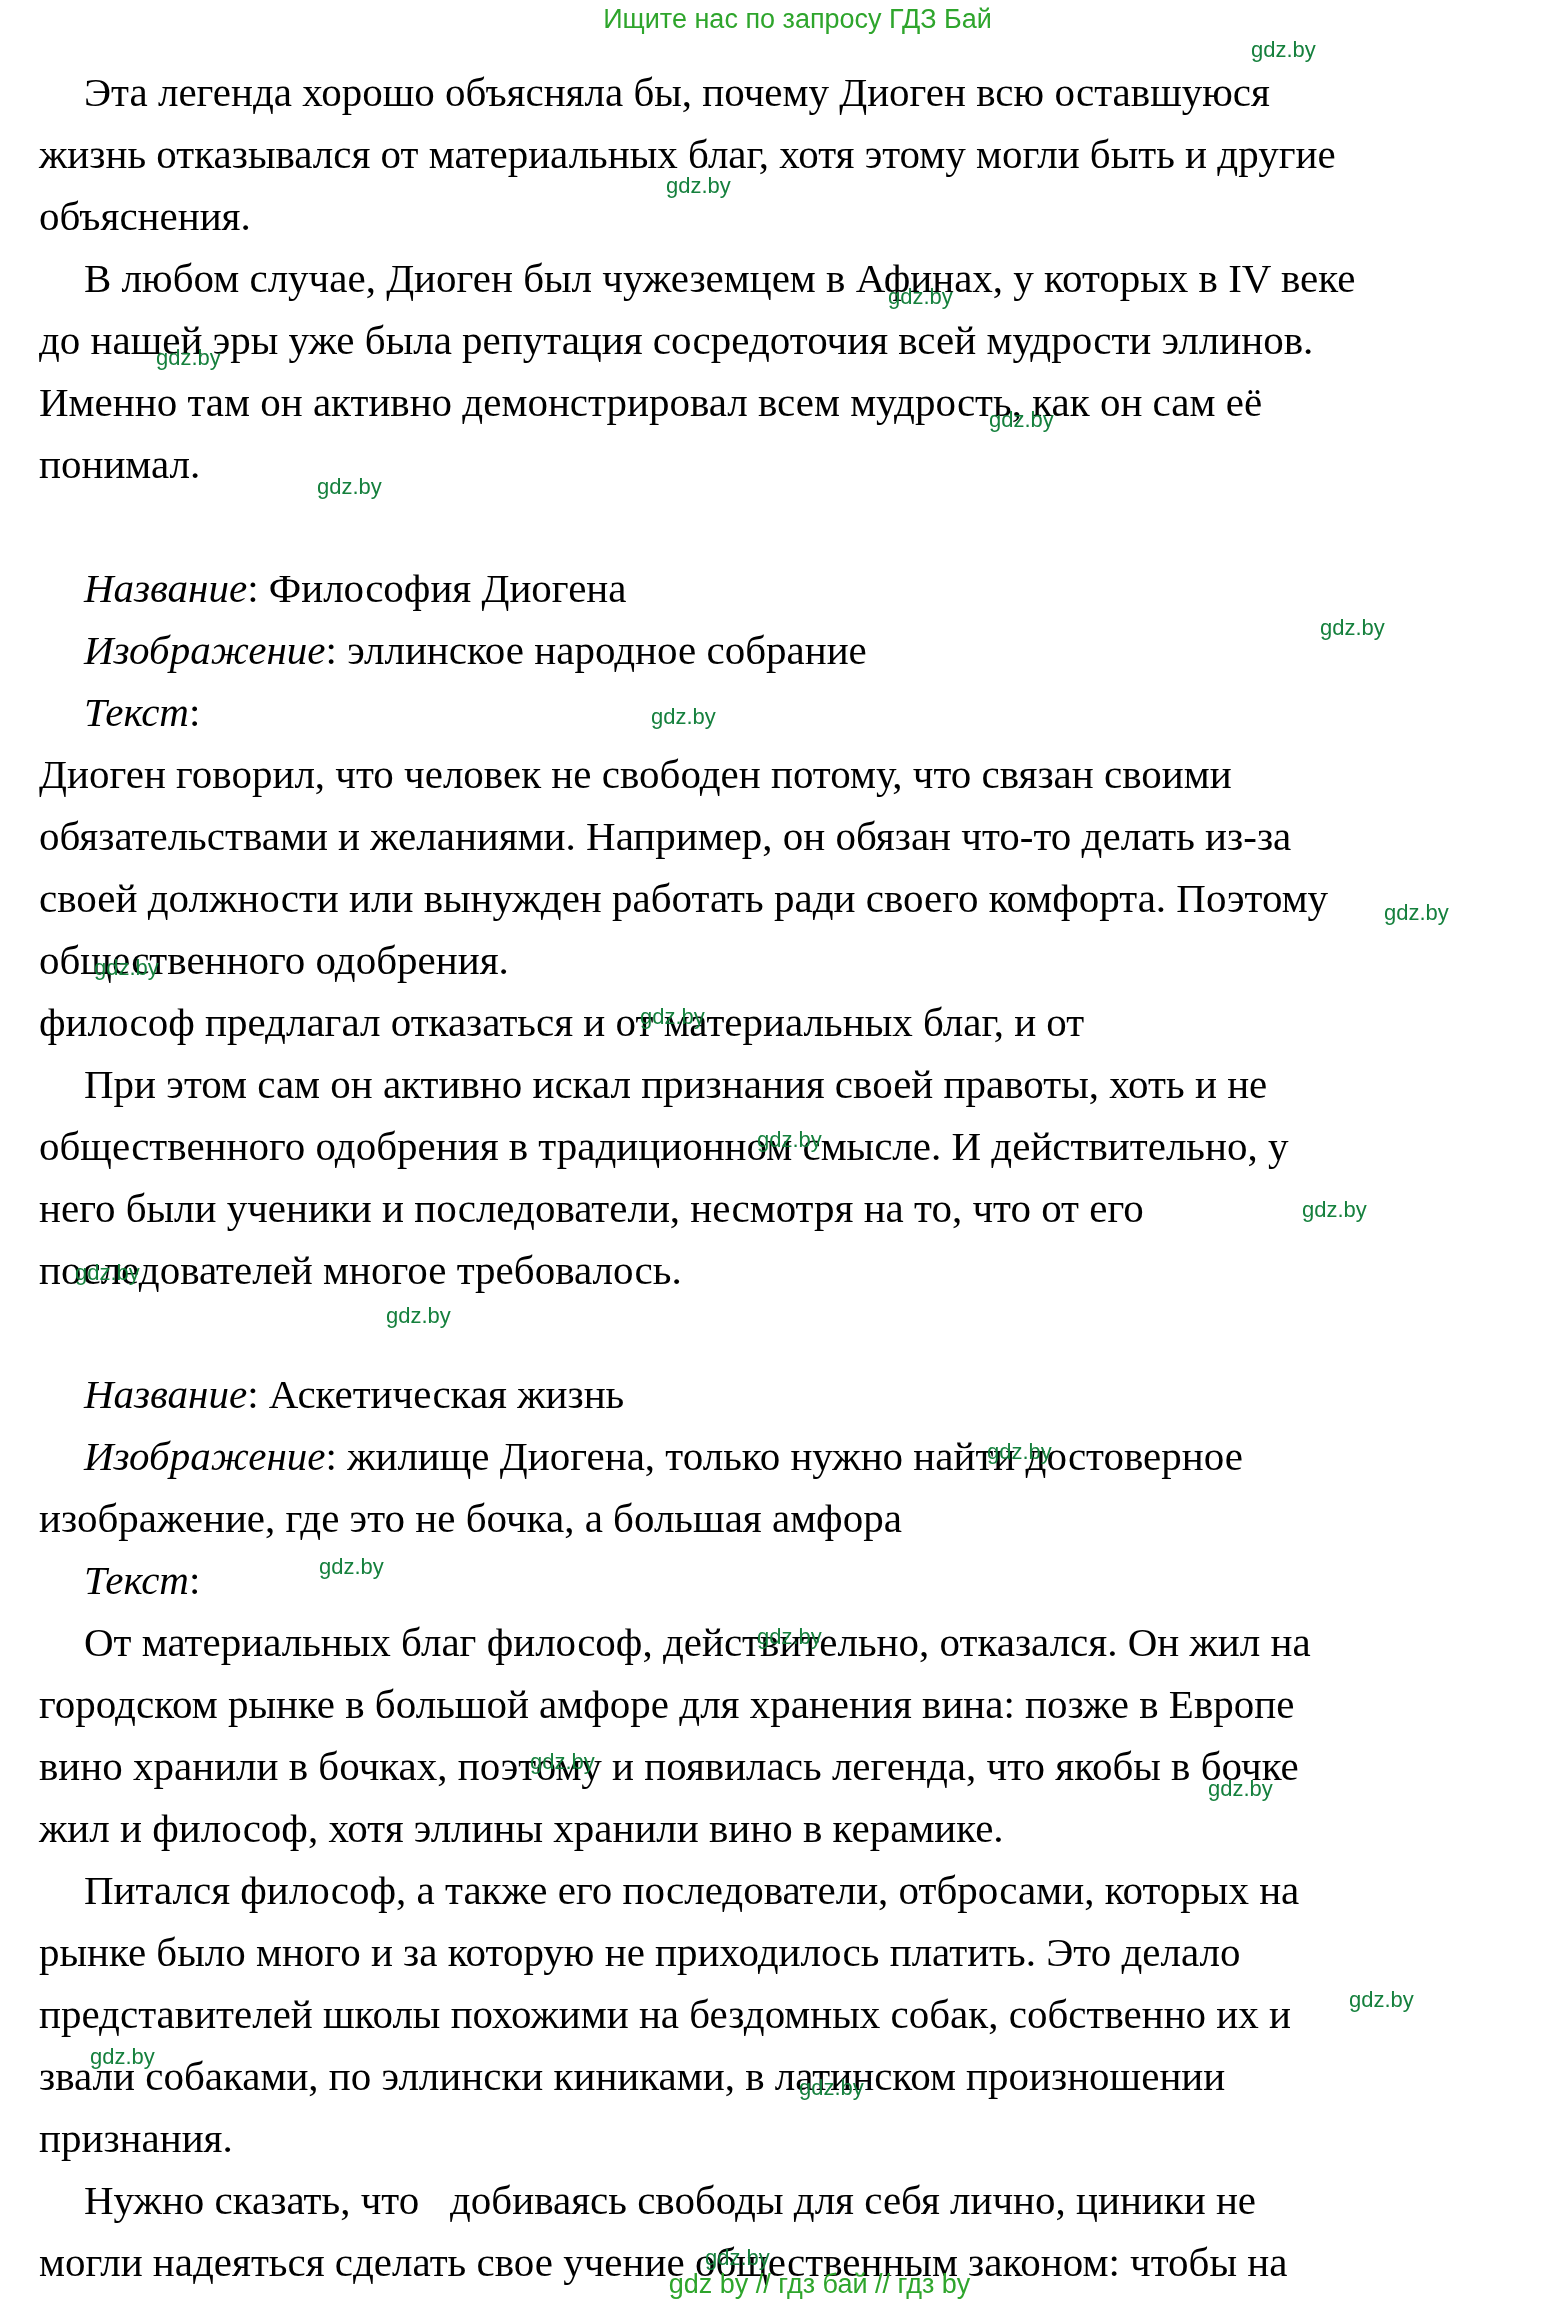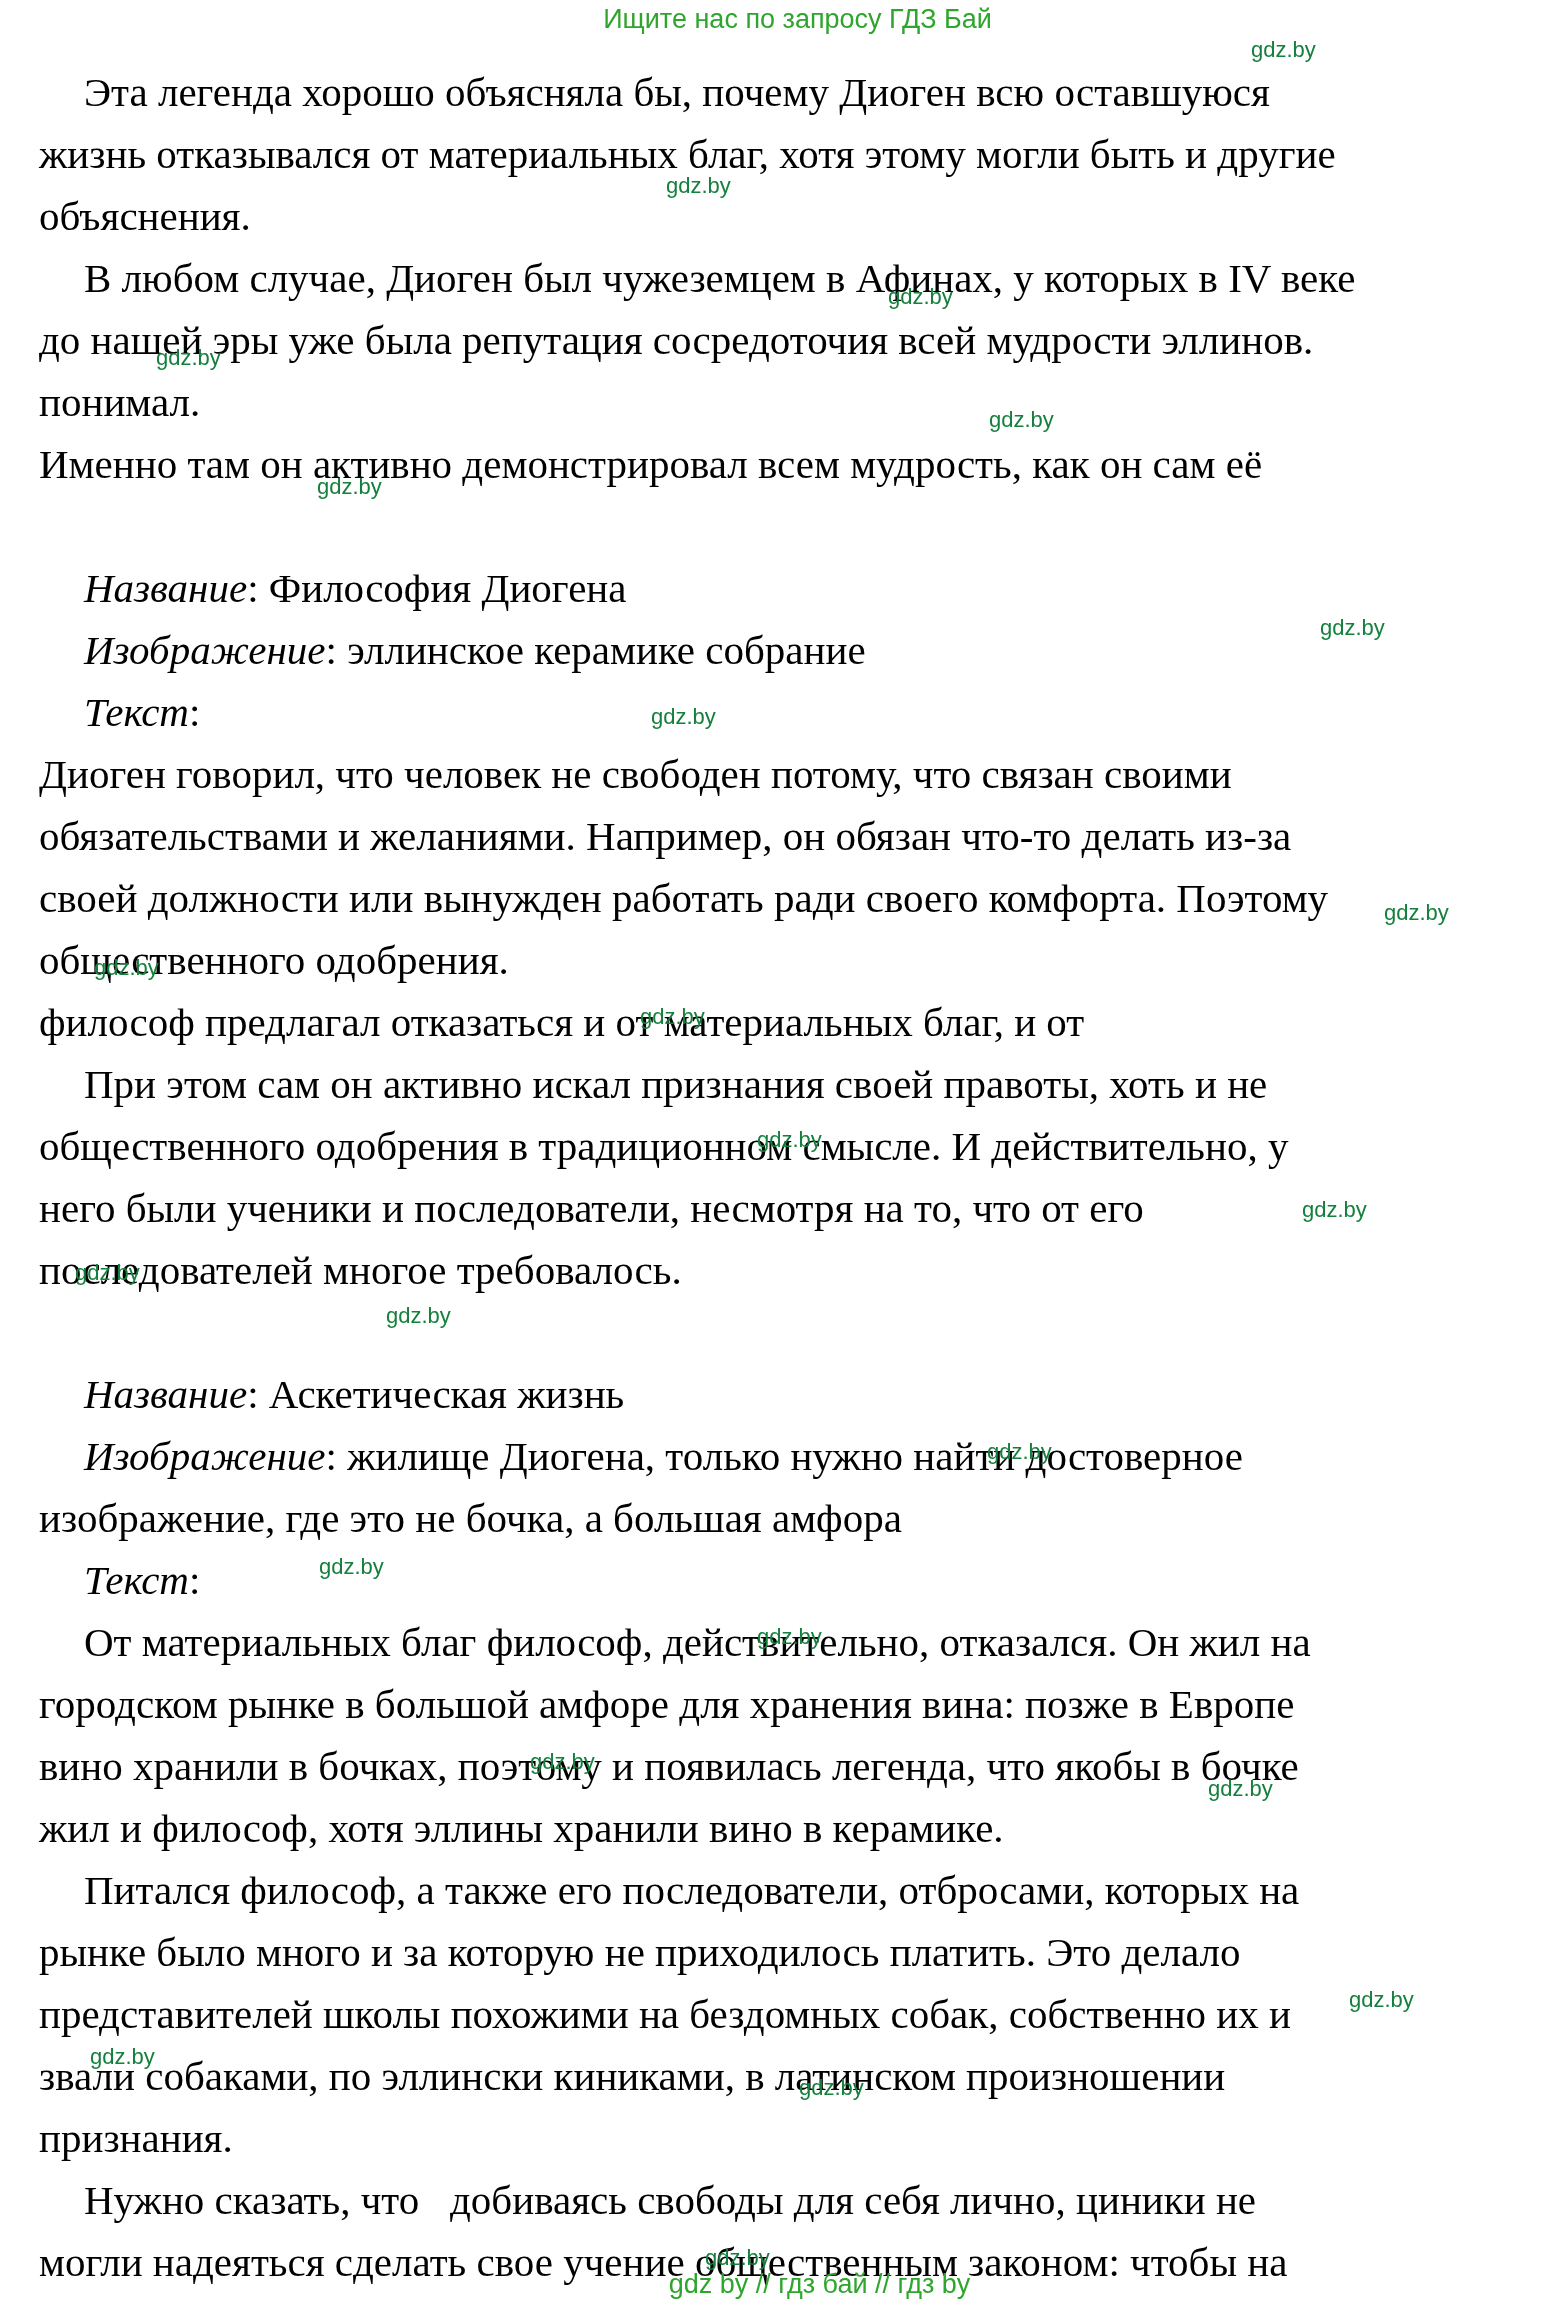--- a/index.html
+++ b/index.html
@@ -59,25 +59,25 @@
 <body>
 
 <div class="page">
   <div class="promo">Ищите нас по запросу ГДЗ Бай</div>
   <div class="doc">
       <div class="line indent">Эта легенда хорошо объясняла бы, почему Диоген всю оставшуюся</div>
       <div class="line">жизнь отказывался от материальных благ, хотя этому могли быть и другие</div>
       <div class="line">объяснения.</div>
       <div class="line indent">В любом случае, Диоген был чужеземцем в Афинах, у которых в IV веке</div>
       <div class="line">до нашей эры уже была репутация сосредоточия всей мудрости эллинов.</div>
+      <div class="line">Именно там он активно демонстрировал всем мудрость, как он сам её</div>
       <div class="line">понимал.</div>
-      <div class="line">Именно там он активно демонстрировал всем мудрость, как он сам её</div>
       <div class="line"></div>
       <div class="line indent"><em>Название</em><span>: Философия Диогена</span></div>
-      <div class="line indent"><em>Изображение</em><span>: эллинское керамике собрание</span></div>
+      <div class="line indent"><em>Изображение</em><span>: эллинское народное собрание</span></div>
       <div class="line indent"><em>Текст</em><span>:</span></div>
       <div class="line">Диоген говорил, что человек не свободен потому, что связан своими</div>
       <div class="line">обязательствами и желаниями. Например, он обязан что-то делать из-за</div>
       <div class="line">своей должности или вынужден работать ради своего комфорта. Поэтому</div>
       <div class="line">общественного одобрения.</div>
       <div class="line">философ предлагал отказаться и от материальных благ, и от</div>
       <div class="line indent">При этом сам он активно искал признания своей правоты, хоть и не</div>
       <div class="line">общественного одобрения в традиционном смысле. И действительно, у</div>
       <div class="line">него были ученики и последователи, несмотря на то, что от его</div>
       <div class="line">последователей многое требовалось.</div>

